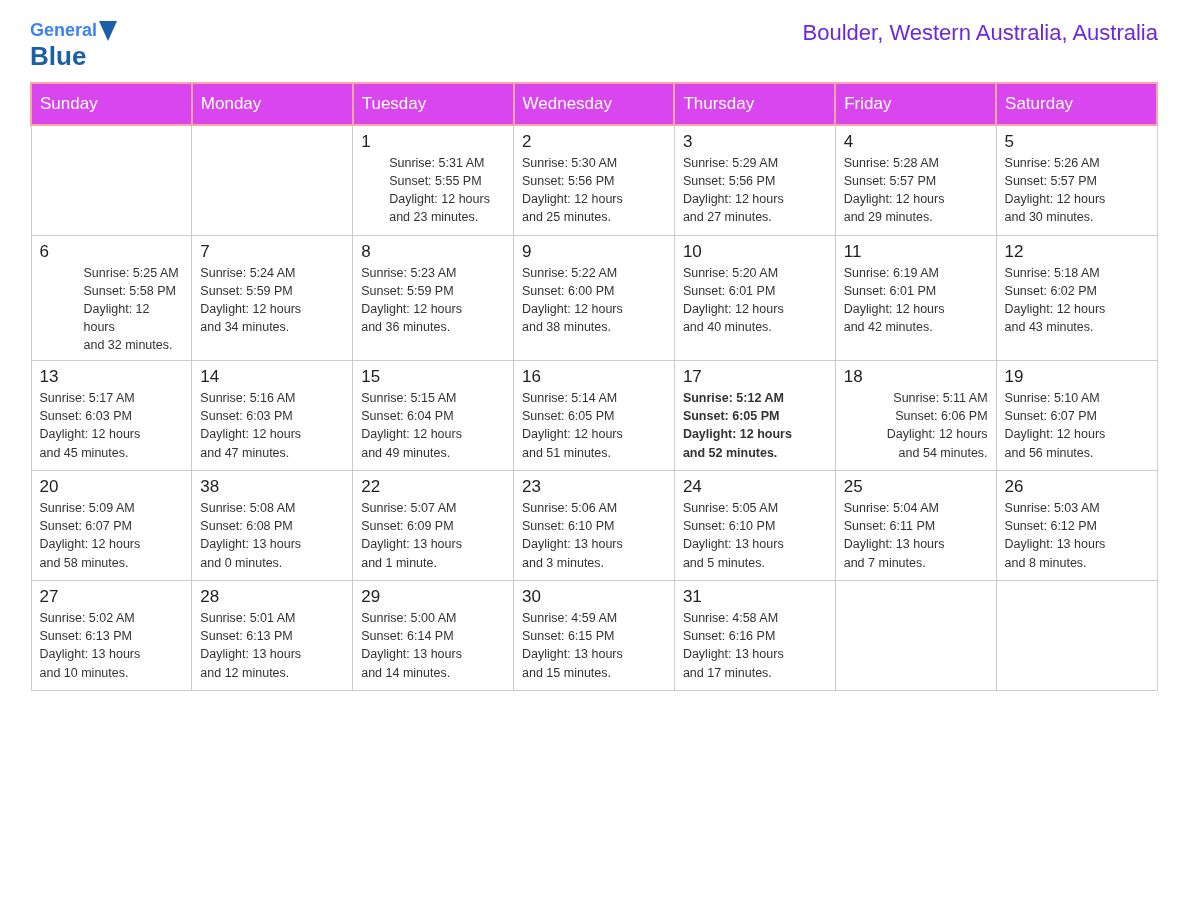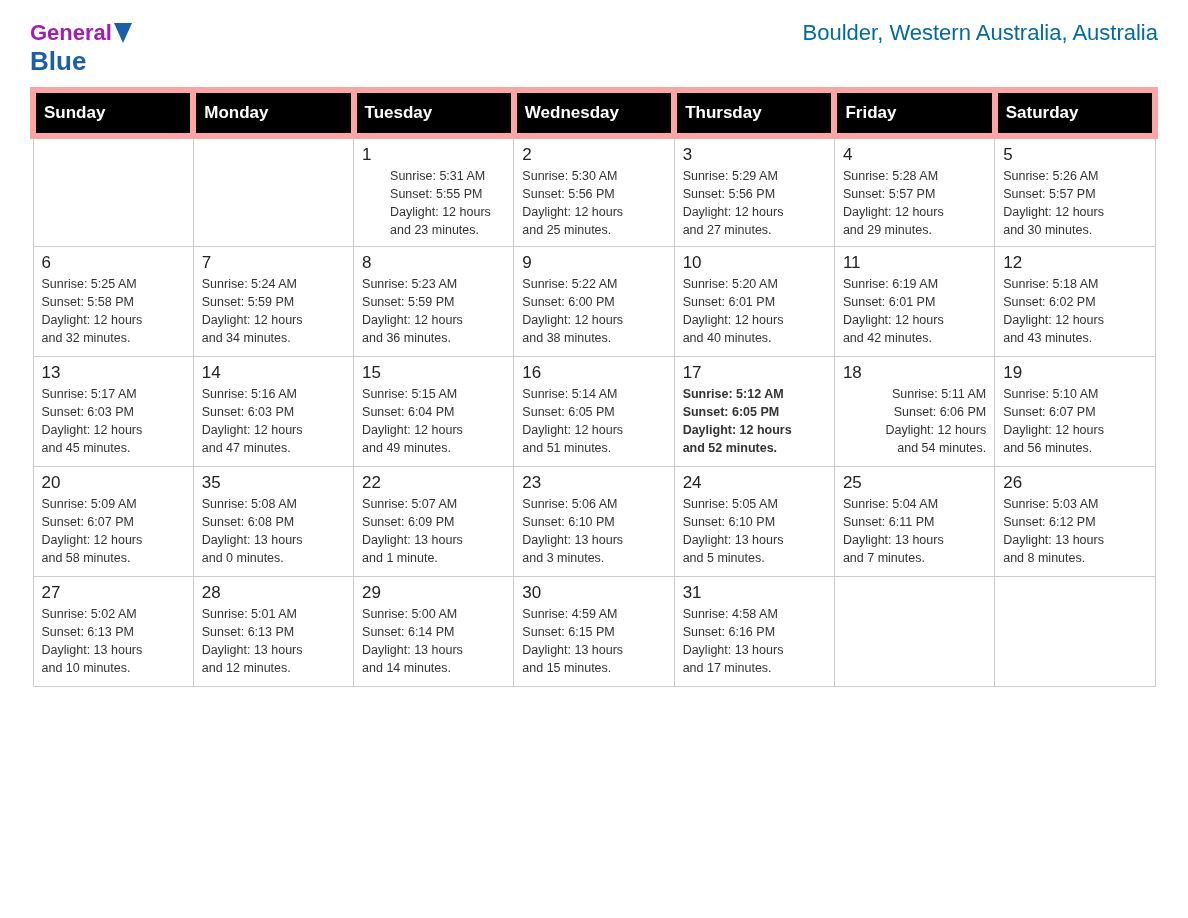--- a/index.html
+++ b/index.html
@@ -20,56 +20,56 @@
     .logo {
       display: flex;
       flex-direction: column;
       align-items: flex-start;
     }
     .logo-text {
       display: flex;
       align-items: center;
     }
     .logo-general {
-      font-size: 22px;
+      font-size: 18px;
       font-weight: bold;
-      color: #a21caf;
+      color: #3b82f6;
     }
     .logo-blue {
       font-size: 26px;
       font-weight: bold;
       color: #1a5fa8;
     }
     .title-section {
       text-align: right;
     }
     .month-title {
       font-size: 56px;
       font-weight: normal;
       color: #222;
       line-height: 1.1;
     }
     .location-title {
       font-size: 22px;
-      color: #0369a1;
+      color: #6d28d9;
       font-weight: normal;
     }
     .calendar {
       width: 100%;
       border-collapse: collapse;
       margin-top: 10px;
     }
     .calendar thead th {
-      background: #000000;
+      background: #d946ef;
       color: #fff;
       padding: 10px 8px;
       font-size: 17px;
-      font-weight: bold;
+      font-weight: normal;
       text-align: left;
-      border: 6px solid #fca5a5;
+      border: 2px solid #fca5a5;
     }
     .calendar tbody td {
       border: 1px solid #ccc;
       vertical-align: top;
       padding: 6px 8px;
       width: 14.28%;
       min-height: 110px;
       height: 110px;
     }
     .day-number {
@@ -163,21 +163,21 @@
           <span class="day-number">5</span>
           <div class="day-info" style="white-space: pre-line;">Sunrise: 5:26 AM
 Sunset: 5:57 PM
 Daylight: 12 hours
 and 30 minutes.</div>
         </td>
       </tr>
       <tr>
         <td>
           <span class="day-number">6</span>
-          <div class="day-info" style="white-space: pre-line;">Sunrise: 5:25 AM
+          <div class="day-info" style="white-space: pre-line; margin-left: 44px;">Sunrise: 5:25 AM
 Sunset: 5:58 PM
 Daylight: 12 hours
 and 32 minutes.</div>
         </td>
         <td>
           <span class="day-number">7</span>
           <div class="day-info" style="white-space: pre-line;">Sunrise: 5:24 AM
 Sunset: 5:59 PM
 Daylight: 12 hours
 and 34 minutes.</div>
@@ -271,21 +271,21 @@
       </tr>
       <tr>
         <td>
           <span class="day-number">20</span>
           <div class="day-info" style="white-space: pre-line;">Sunrise: 5:09 AM
 Sunset: 6:07 PM
 Daylight: 12 hours
 and 58 minutes.</div>
         </td>
         <td>
-          <span class="day-number">35</span>
+          <span class="day-number">38</span>
           <div class="day-info" style="white-space: pre-line;">Sunrise: 5:08 AM
 Sunset: 6:08 PM
 Daylight: 13 hours
 and 0 minutes.</div>
         </td>
         <td>
           <span class="day-number">22</span>
           <div class="day-info" style="white-space: pre-line;">Sunrise: 5:07 AM
 Sunset: 6:09 PM
 Daylight: 13 hours

